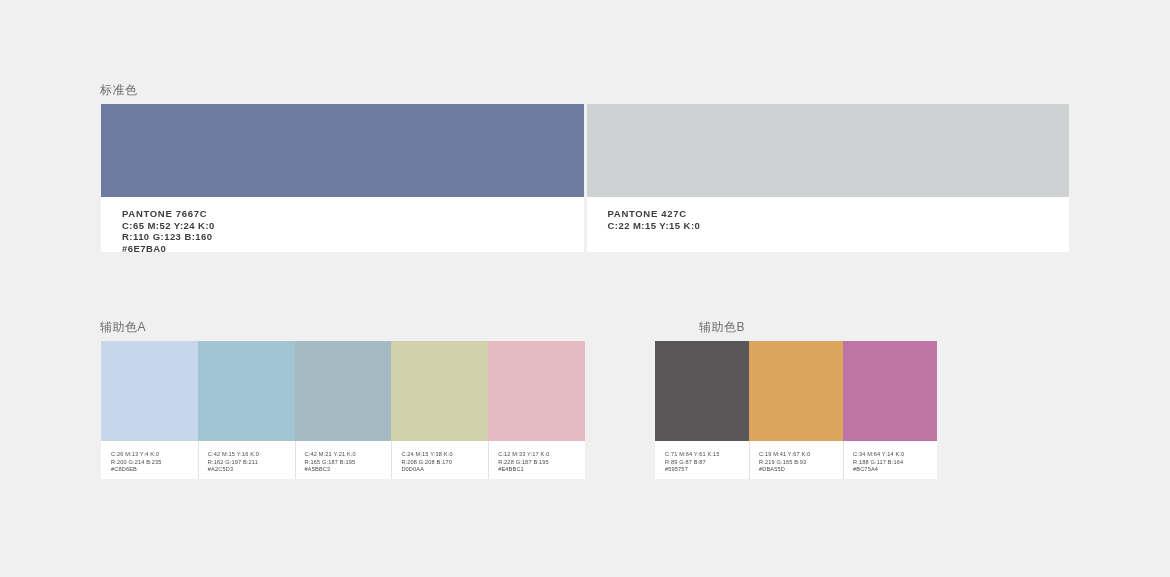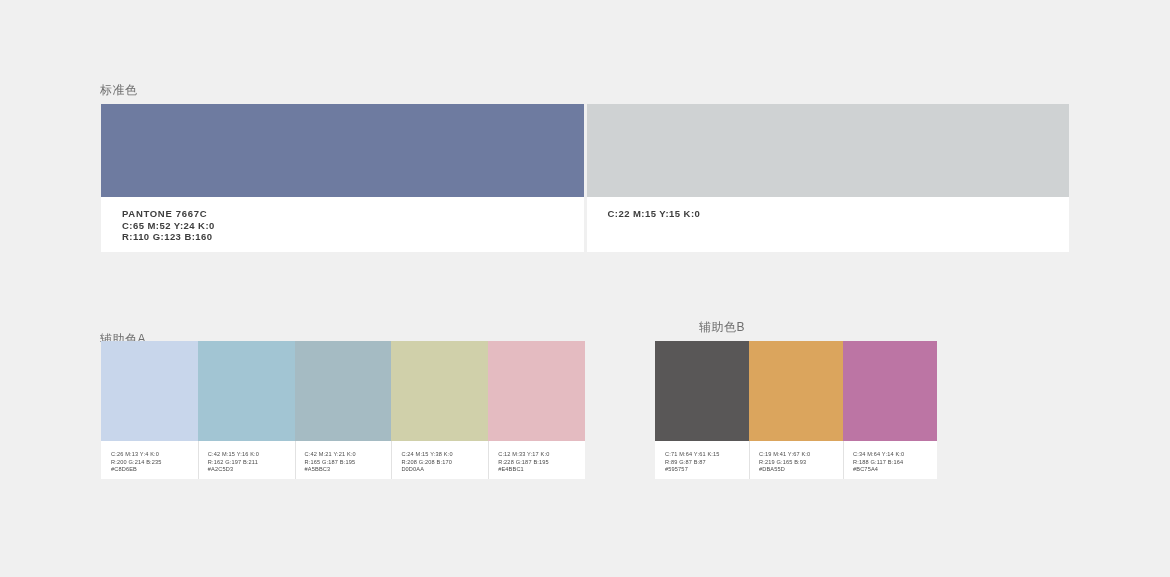--- a/index.html
+++ b/index.html
@@ -121,32 +121,34 @@
 
 <div class="section-title" style="left:100px; top:84px;">标准色</div>
 
 <div id="primary-row">
   <div class="primary-card">
     <div class="primary-swatch" style="background:#6E7BA0"></div>
     <div class="primary-info">
       <div class="line name">PANTONE 7667C</div>
       <div class="line">C:65 M:52 Y:24 K:0</div>
       <div class="line">R:110 G:123 B:160</div>
+      <div class="line">#6E7BA0</div>
     </div>
   </div>
 
   <div class="primary-card">
     <div class="primary-swatch" style="background:#CFD2D3"></div>
     <div class="primary-info">
+      <div class="line name">PANTONE 427C</div>
       <div class="line">C:22 M:15 Y:15 K:0</div>
     </div>
   </div>
 </div>
 
-<div class="section-title" style="left:100px; top:321px;margin-top:12px;">辅助色A</div>
+<div class="section-title" style="left:100px; top:321px;">辅助色A</div>
 
 <div id="aux-a-group" class="aux-group">
   <div class="aux-card">
     <div class="aux-swatch" style="background:#C8D6EB"></div>
     <div class="aux-info">
       <div class="line">C:26 M:13 Y:4 K:0</div>
       <div class="line">R:200 G:214 B:235</div>
       <div class="line">#C8D6EB</div>
     </div>
   </div>

